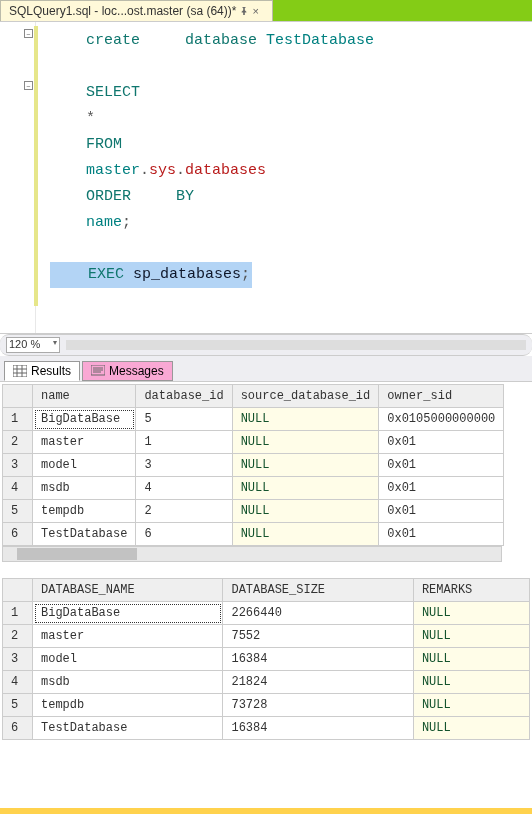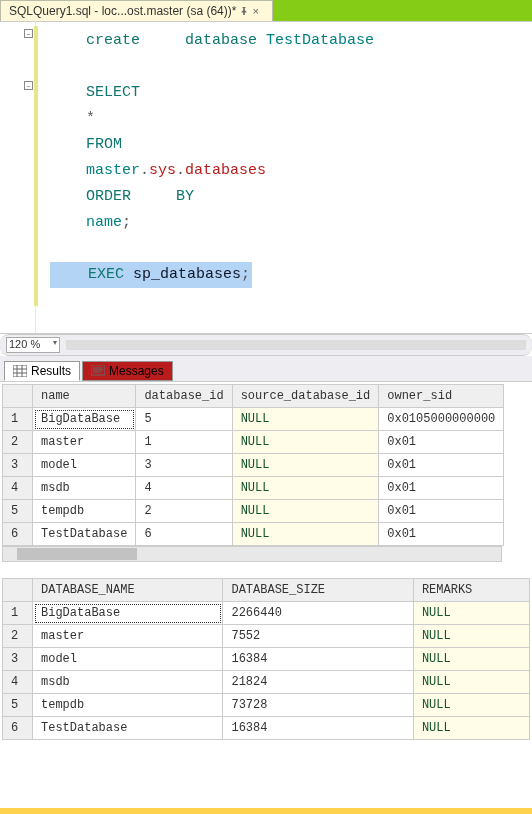--- a/index.html
+++ b/index.html
@@ -118,21 +118,21 @@
   border-bottom-color: #fff;
   background: #fff;
   padding: 2px 8px;
   margin-right: 2px;
   display: flex;
   align-items: center;
   gap: 4px;
 }
 .panel-tab.inactive {
   border-bottom-color: #999;
-  background: #b91c1c;
+  background: #f9a8d4;
 }
 .panel-icon { width: 14px; height: 12px; }
 .results-container {
   flex: 1;
   overflow: auto;
   background: #fff;
   display: flex;
   flex-direction: column;
   padding: 2px;
   gap: 16px;

